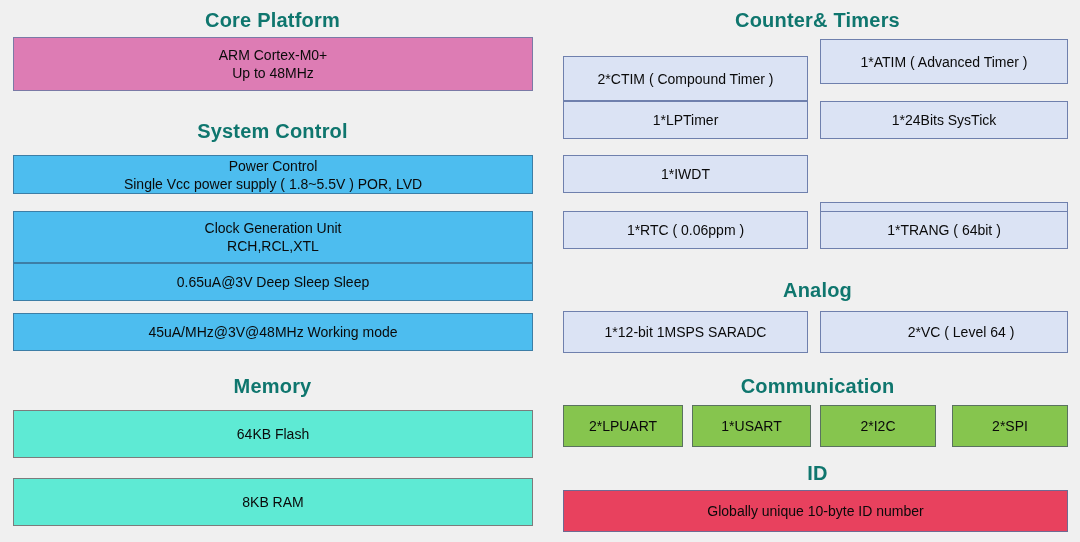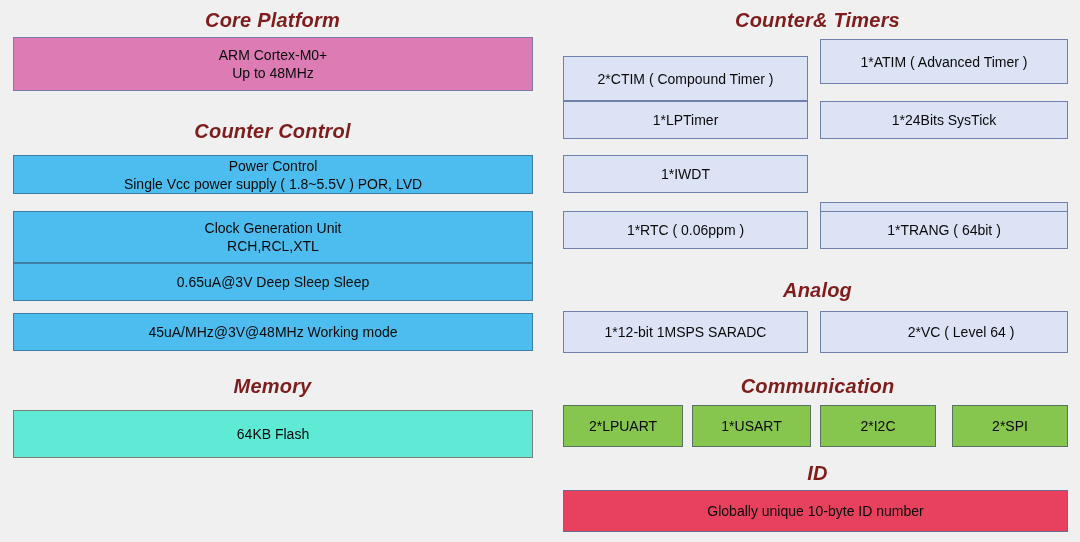--- a/index.html
+++ b/index.html
@@ -26,25 +26,24 @@
     height: 542px;
   }
   .col-left  { left: 0;   width: 545px; }
   .col-right { left: 555px; width: 525px; }
 
   .heading {
     position: absolute;
     left: 0;
     width: 100%;
     text-align: center;
-    font-style: italic;
     font-weight: bold;
     font-size: 20px;
     line-height: 24px;
-    color: #7f1d1d;
+    color: #0f766e;
     letter-spacing: 0.2px;
   }
 
   .box {
     position: absolute;
     box-sizing: border-box;
     border: 1.5px solid #6a6e8c;
     display: flex;
     align-items: center;
     justify-content: center;
@@ -71,21 +70,21 @@
 
   <div class="col col-left">
 
     <div class="heading" style="top:8px;">Core Platform</div>
 
     <div class="box pink" style="left:13px; top:37px; width:520px; height:54px;">
       <span class="lines">ARM Cortex-M0+
 Up to 48MHz</span>
     </div>
 
-    <div class="heading" style="top:119px;">Counter Control</div>
+    <div class="heading" style="top:119px;">System Control</div>
 
     <div class="box blue" style="left:13px; top:155px; width:520px; height:39px;">
       <span class="lines">Power Control
 Single Vcc power supply ( 1.8~5.5V )  POR, LVD</span>
     </div>
 
     <div class="box blue" style="left:13px; top:211px; width:520px; height:52px;">
       <span class="lines">Clock Generation Unit
 RCH,RCL,XTL</span>
     </div>
@@ -97,20 +96,23 @@
     <div class="box blue" style="left:13px; top:313px; width:520px; height:38px;">
       <span class="lines">45uA/MHz@3V@48MHz Working mode</span>
     </div>
 
     <div class="heading" style="top:374px;">Memory</div>
 
     <div class="box orange" style="left:13px; top:410px; width:520px; height:48px;">
       <span class="lines">64KB Flash</span>
     </div>
 
+    <div class="box orange" style="left:13px; top:478px; width:520px; height:48px;">
+      <span class="lines">8KB RAM</span>
+    </div>
   </div>
 
   <div class="col col-right">
 
     <div class="heading" style="top:8px;">Counter&amp; Timers</div>
 
     <div class="box pale" style="left:8px; top:56px; width:245px; height:45px;">
       <span class="lines">2*CTIM ( Compound Timer )</span>
     </div>
 

